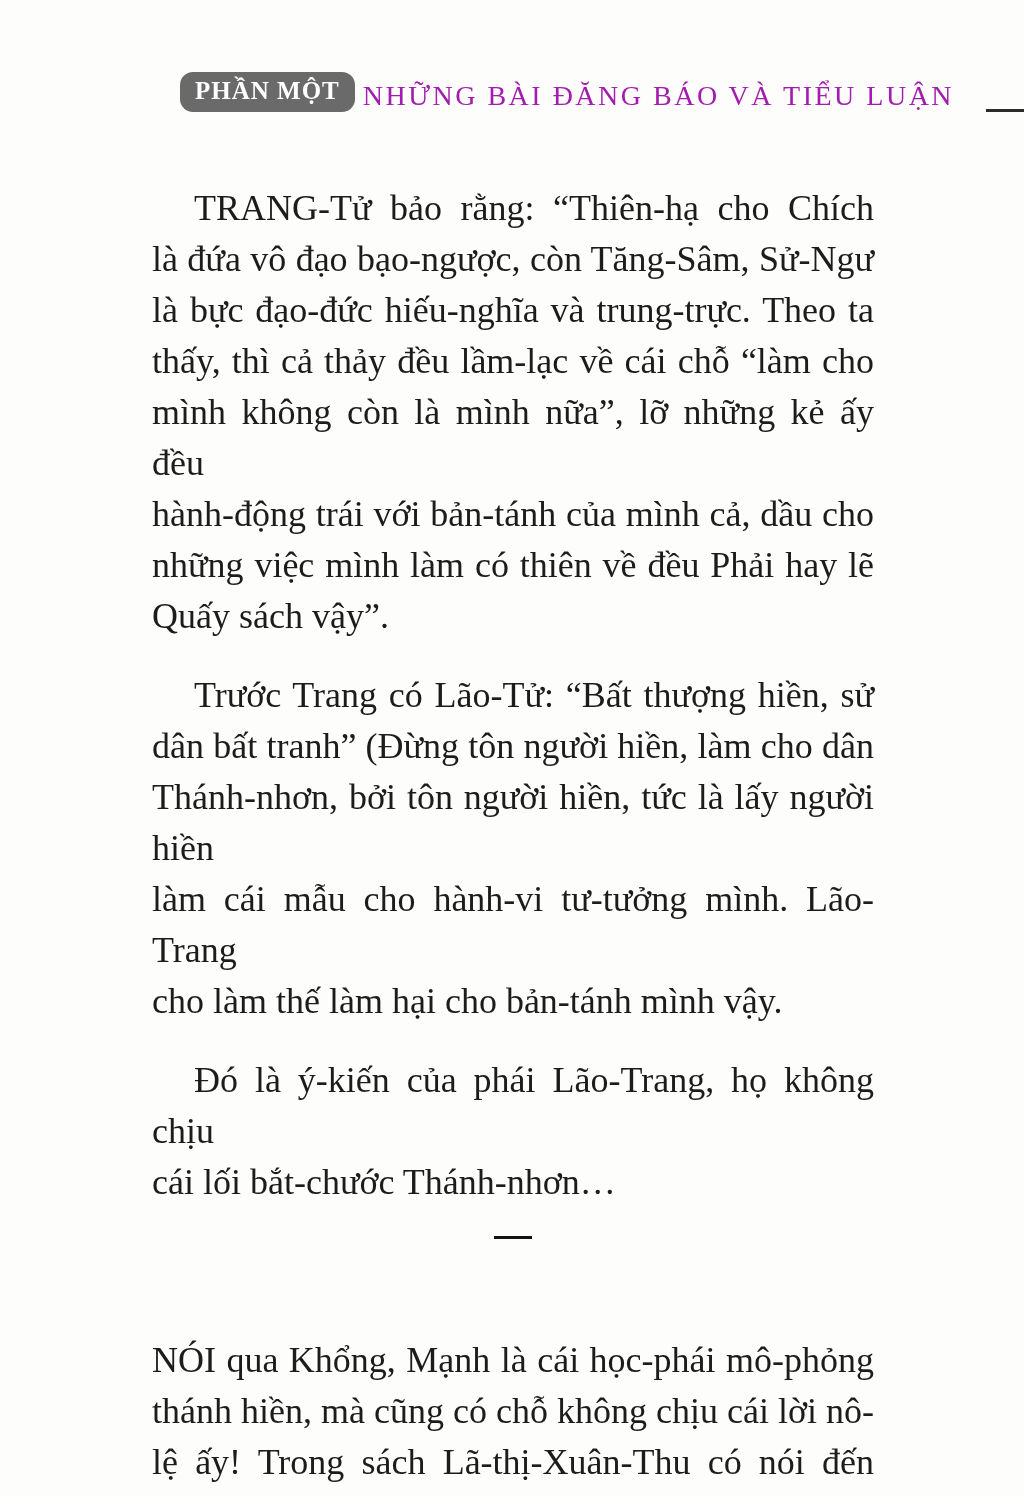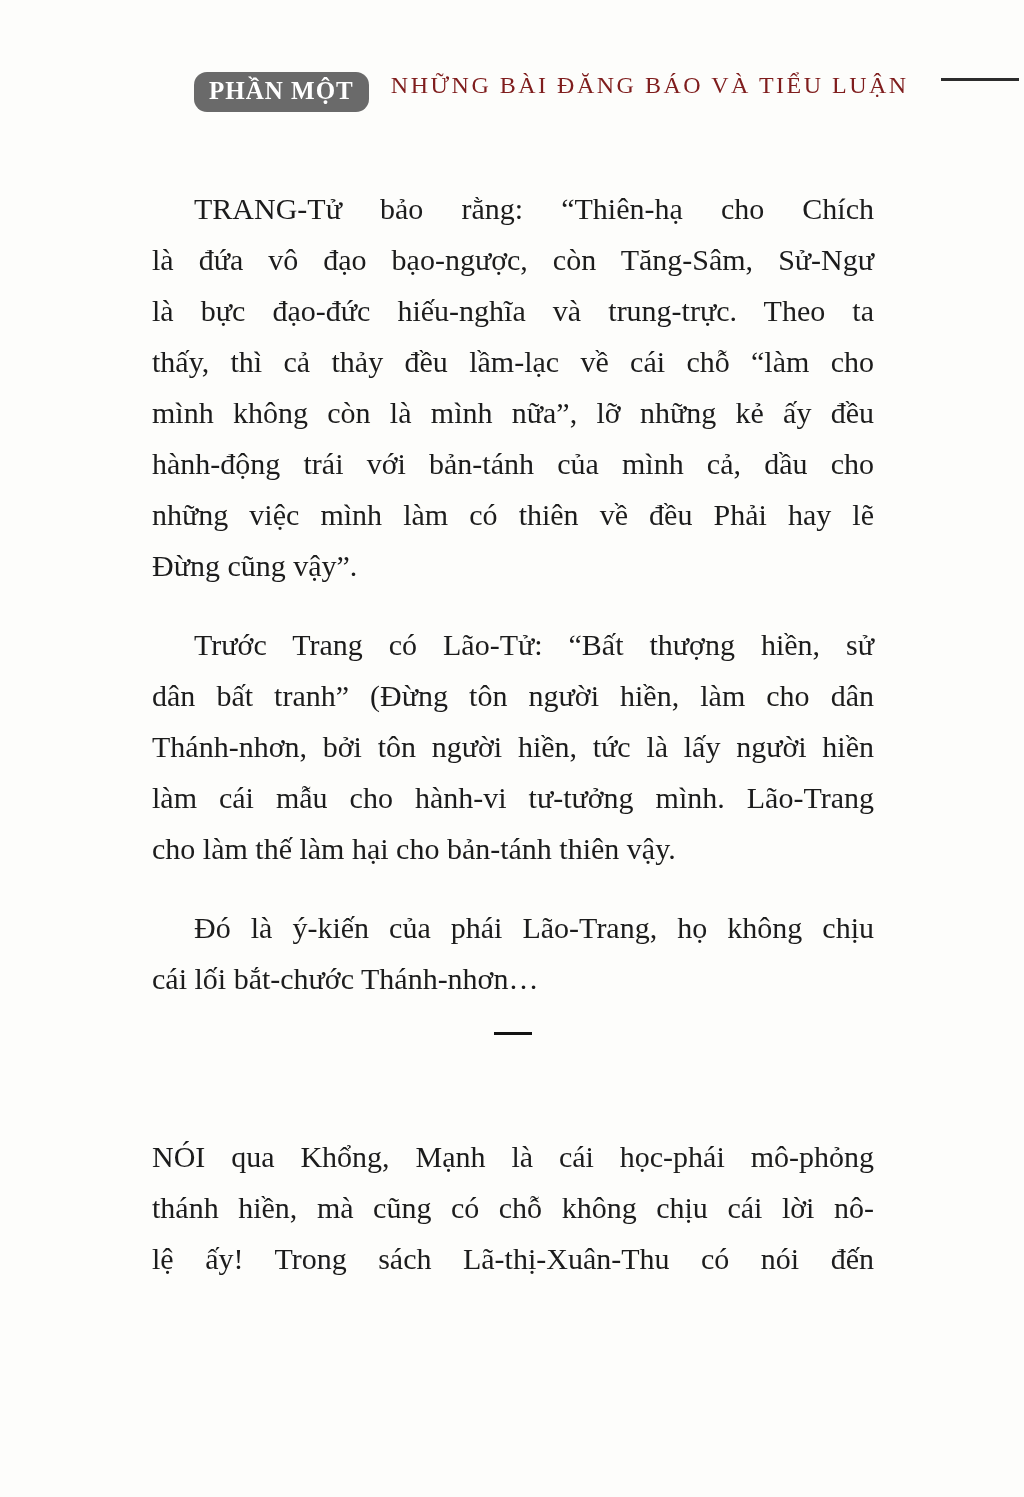--- a/index.html
+++ b/index.html
@@ -10,41 +10,41 @@
     background: #fdfdfb;
     font-family: "Liberation Serif", "DejaVu Serif", serif;
     color: #1b1b1b;
     overflow: hidden;
   }
 
   
   .header {
     position: absolute;
     top: 72px;
-    left: 150px;
+    left: 136px;
     width: 724px;
     display: flex;
-    align-items: flex-start;
+    align-items: flex-end;
     padding-left: 44px;
   }
   .badge {
     background: #6a6a6a;
     color: #ffffff;
     border-radius: 13px;
     padding: 5px 15px 7px 15px;
     font-size: 25px;
     font-weight: bold;
     letter-spacing: 1px;
     white-space: nowrap;
   }
   .header-title {
-    margin-left: 22px;
-    font-size: 24px;
+    margin-left: 8px;
+    font-size: 28px;
     letter-spacing: 2.5px;
-    color: #7f1d1d;
+    color: #a21caf;
     white-space: nowrap;
     flex: 0 0 auto;
   }
   .header-rule {
     flex: 0 0 auto;
     width: 78px;
     height: 3px;
     background: #2c2c2c;
     margin-left: 32px;
     margin-top: 6px;
@@ -58,21 +58,21 @@
 
   
   .page-body {
     position: absolute;
     top: 183px;
     left: 152px;
     width: 722px;
   }
   .paragraph { margin: 0 0 28px 0; }
   .line {
-    font-size: 30px;
+    font-size: 36px;
     line-height: 51px;
     text-align: justify;
     text-align-last: justify;
     text-justify: inter-word;
     color: #1c1c1c;
   }
   .line.first { text-indent: 42px; }
   .line.last { text-align-last: left; }
 
   .separator {
@@ -98,28 +98,28 @@
 
 <div class="page-body">
     <div class="paragraph">
       <div class="line first">TRANG-Tử bảo rằng: “Thiên-hạ cho Chích</div>
       <div class="line">là đứa vô đạo bạo-ngược, còn Tăng-Sâm, Sử-Ngư</div>
       <div class="line">là bực đạo-đức hiếu-nghĩa và trung-trực. Theo ta</div>
       <div class="line">thấy, thì cả thảy đều lầm-lạc về cái chỗ “làm cho</div>
       <div class="line">mình không còn là mình nữa”, lỡ những kẻ ấy đều</div>
       <div class="line">hành-động trái với bản-tánh của mình cả, dầu cho</div>
       <div class="line">những việc mình làm có thiên về đều Phải hay lẽ</div>
-      <div class="line last">Đừng cũng vậy”.</div>
+      <div class="line last">Quấy sách vậy”.</div>
     </div>
     <div class="paragraph">
       <div class="line first">Trước Trang có Lão-Tử: “Bất thượng hiền, sử</div>
       <div class="line">dân bất tranh” (Đừng tôn người hiền, làm cho dân</div>
       <div class="line">Thánh-nhơn, bởi tôn người hiền, tức là lấy người hiền</div>
       <div class="line">làm cái mẫu cho hành-vi tư-tưởng mình. Lão-Trang</div>
-      <div class="line last">cho làm thế làm hại cho bản-tánh thiên vậy.</div>
+      <div class="line last">cho làm thế làm hại cho bản-tánh mình vậy.</div>
     </div>
     <div class="paragraph">
       <div class="line first">Đó là ý-kiến của phái Lão-Trang, họ không chịu</div>
       <div class="line last">cái lối bắt-chước Thánh-nhơn…</div>
     </div>
     <div class="separator">
       <div class="separator-bar"></div>
     </div>
     <div class="paragraph">
       <div class="line">NÓI qua Khổng, Mạnh là cái học-phái mô-phỏng</div>

